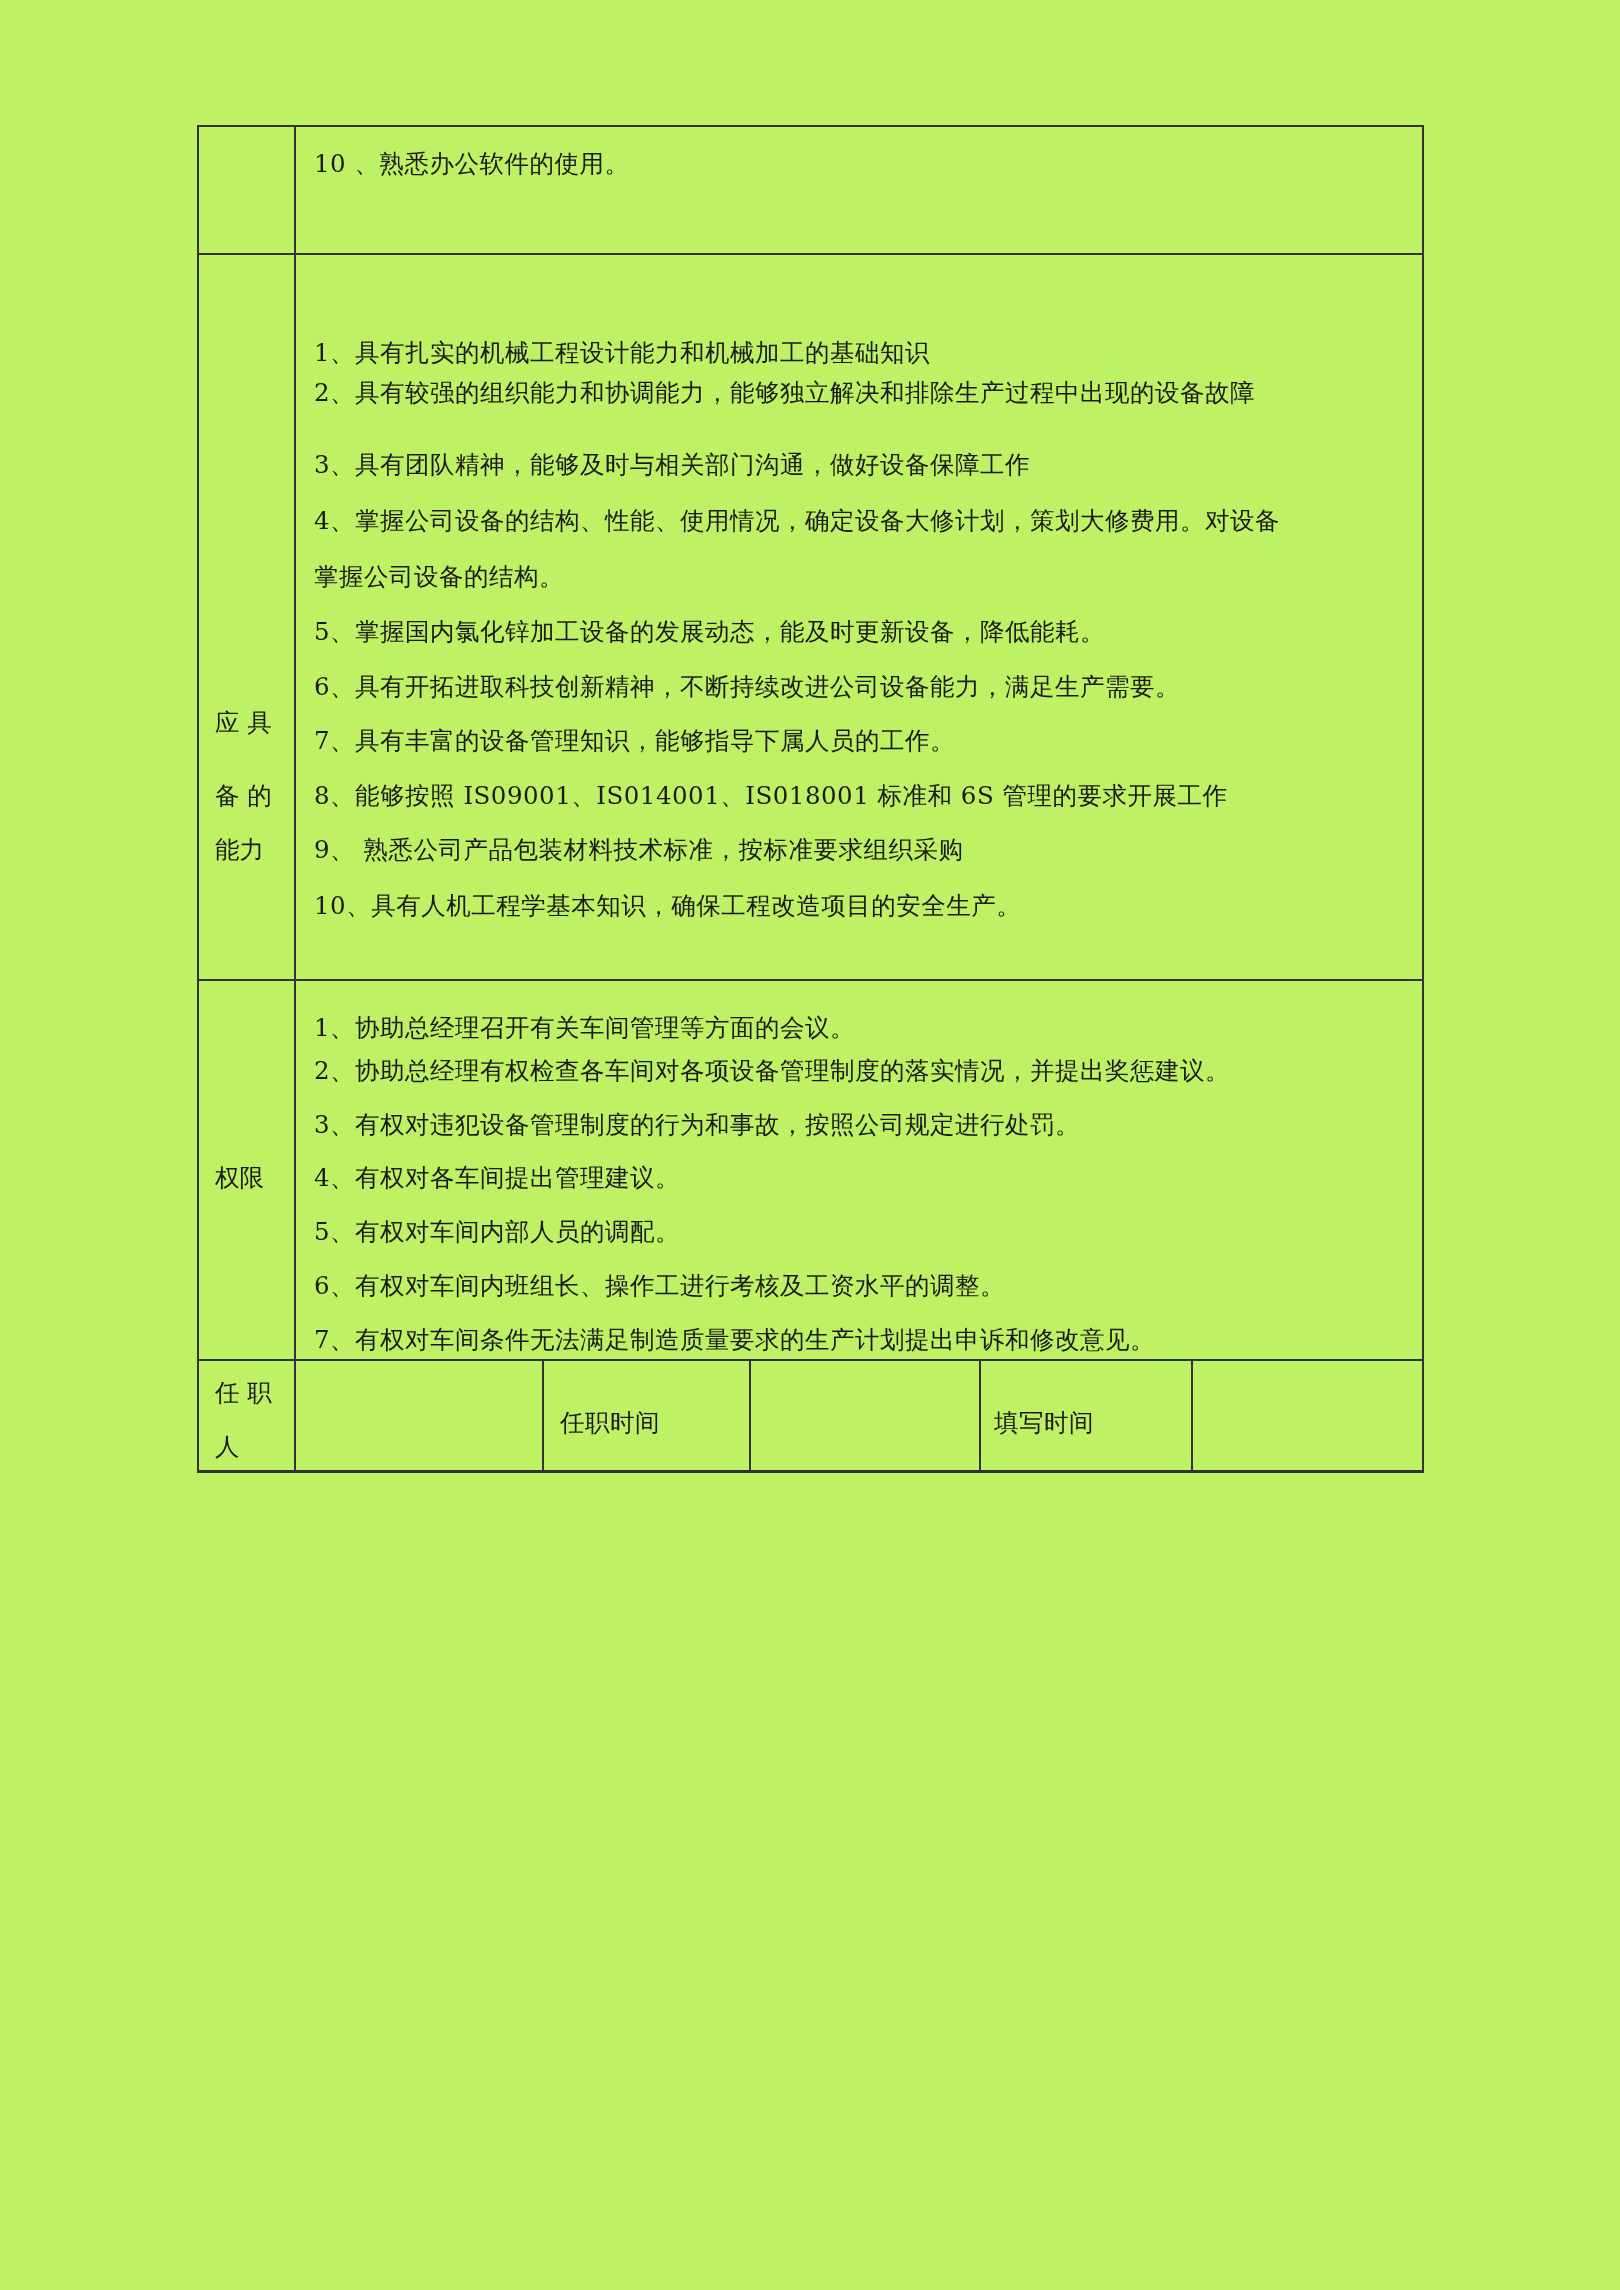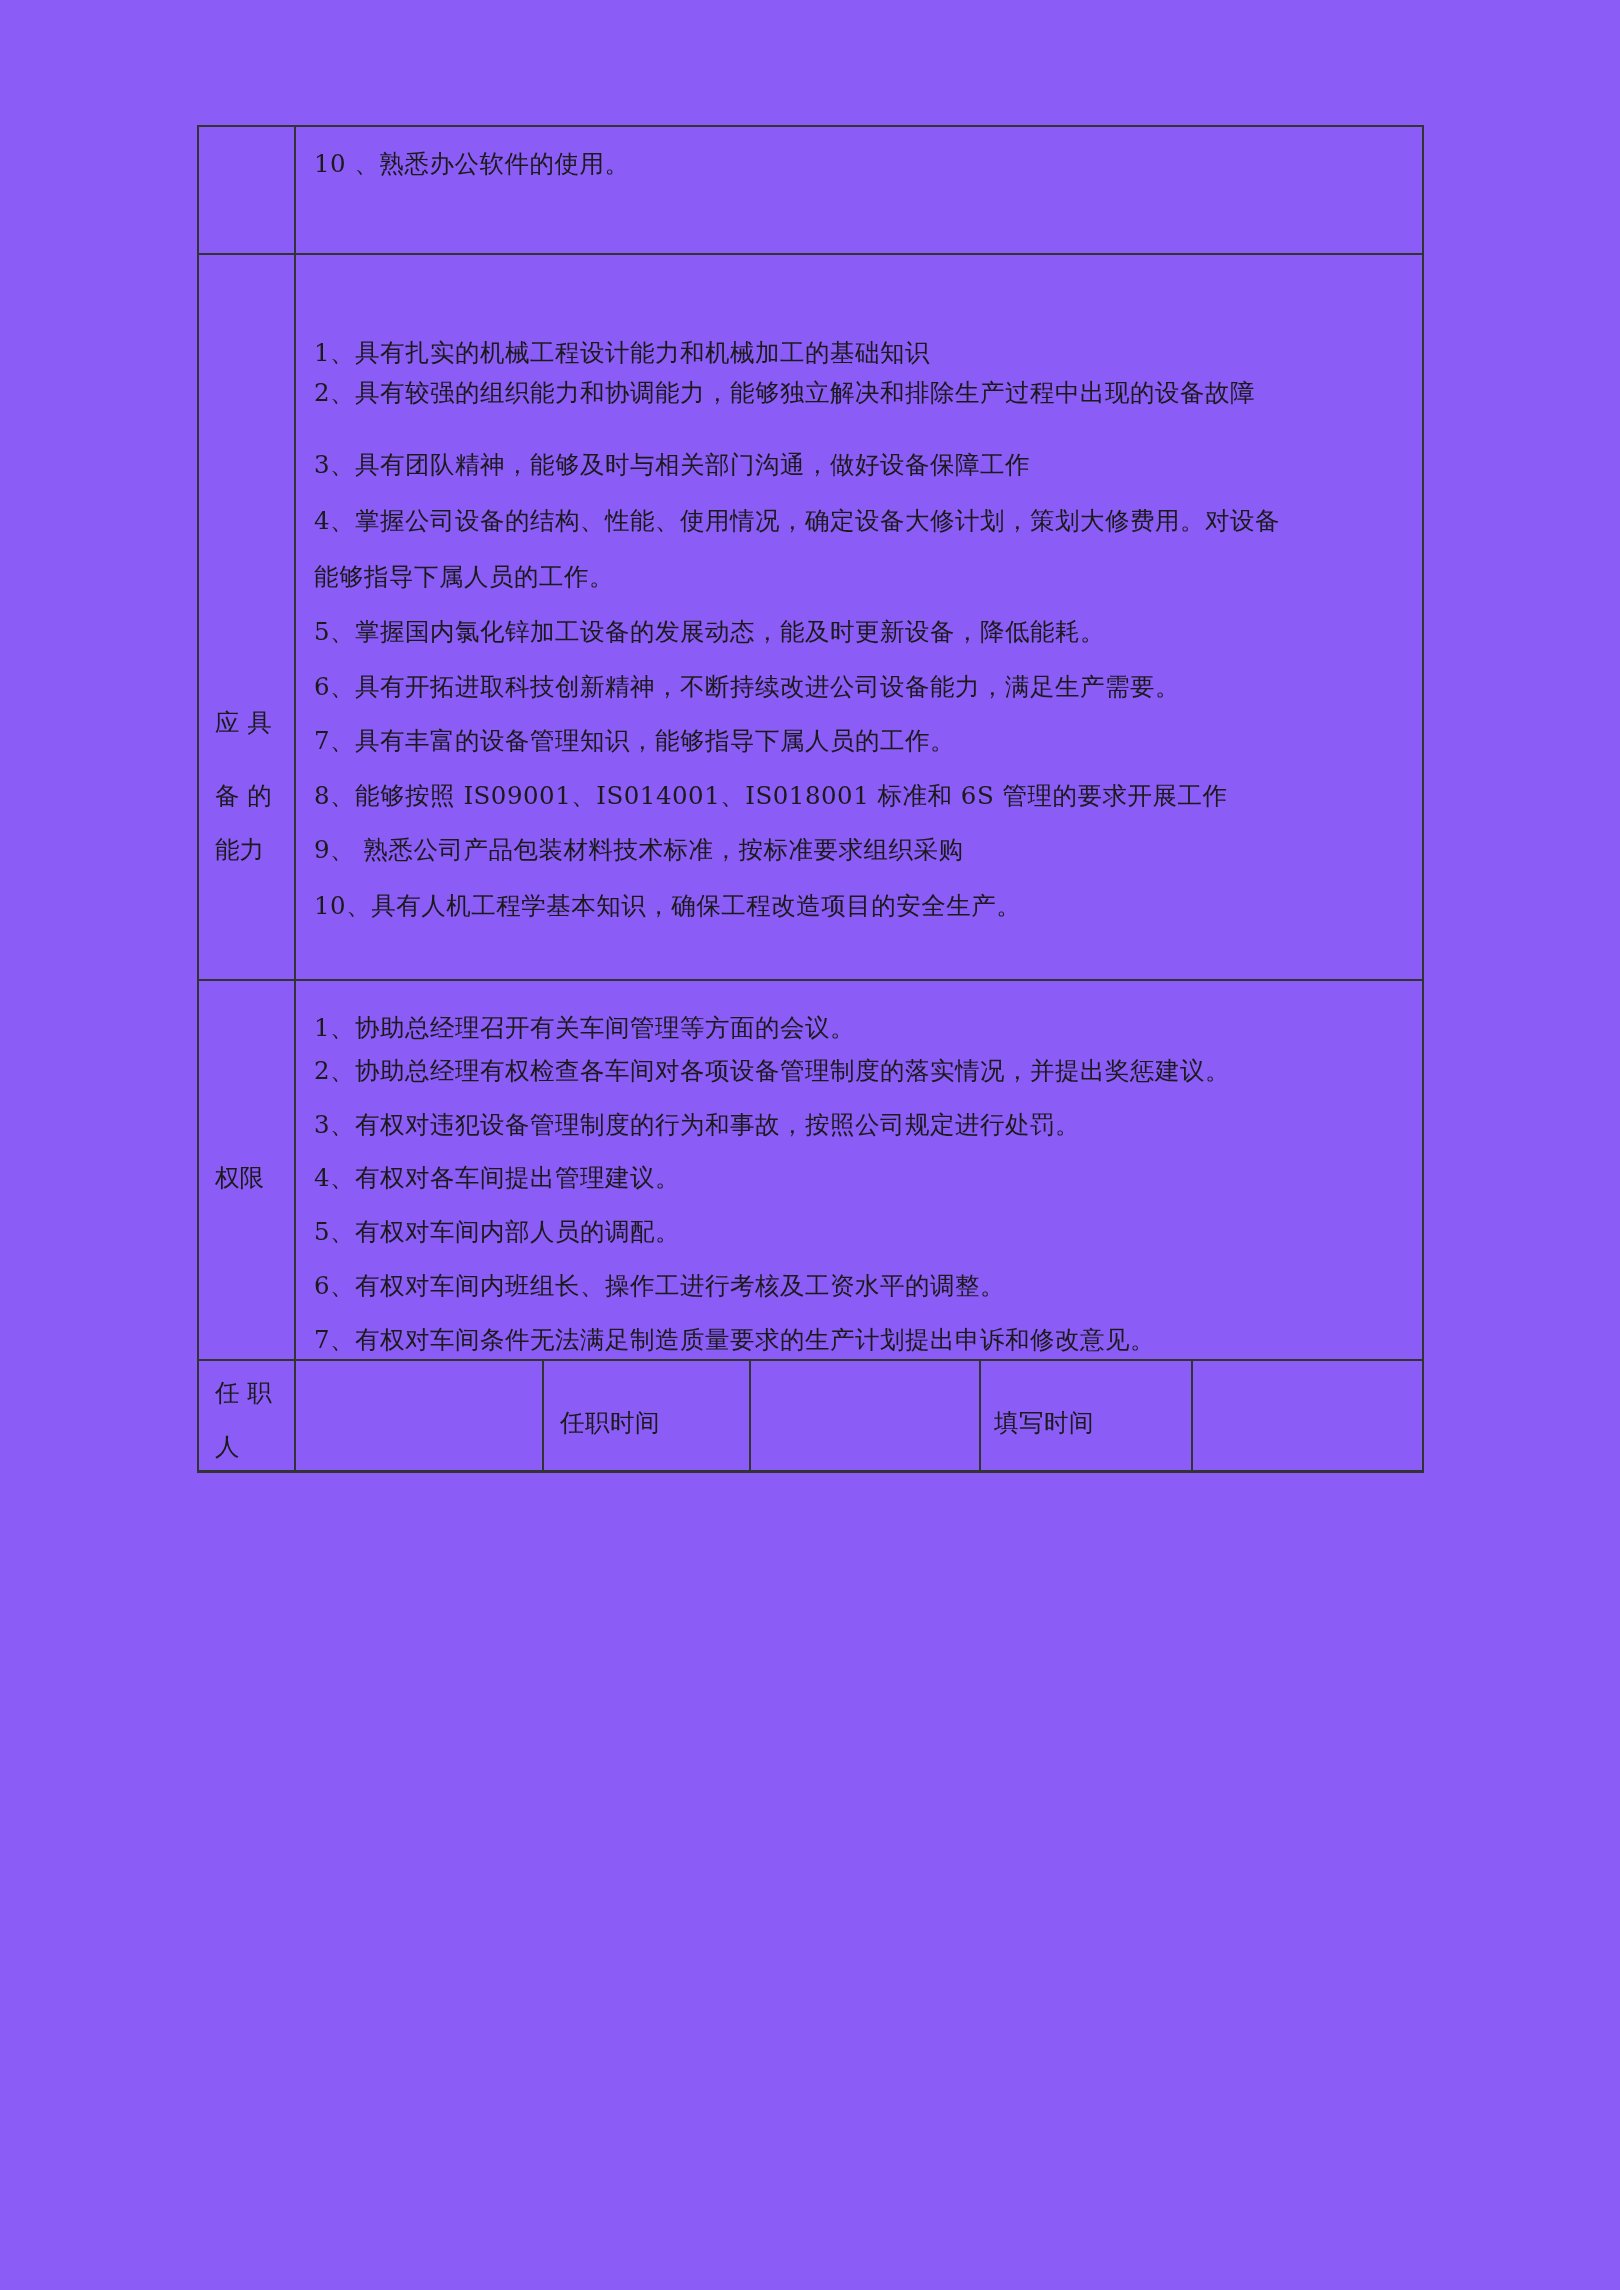--- a/index.html
+++ b/index.html
@@ -1,18 +1,18 @@
 <!DOCTYPE html>
 <html><head>
   <meta charset="utf-8">
   <style>
     html, body { margin: 0; padding: 0; background: #ffffff; }
     body { width: 1620px; height: 2291px; position: relative; overflow: hidden;
            font-family: "DejaVu Serif", "Liberation Serif", serif; color: #1a1a1a; }
-    .page { position: absolute; left: 0; top: 0; width: 1620px; height: 2291px; background: #8b5cf6; }
+    .page { position: absolute; left: 0; top: 0; width: 1620px; height: 2291px; background: #bef264; }
     .hline, .vline { position: absolute; background: #333; }
     .hline { height: 2px; }
     .vline { width: 2px; }
     .txt { position: absolute; font-size: 24.5px; line-height: 29px; white-space: nowrap; letter-spacing: 0.5px; }
     .side { position: absolute; font-size: 24.5px; line-height: 29px; white-space: nowrap; }
   </style>
 </head>
 <body>
 
 <div class="page">
@@ -40,21 +40,21 @@
 
   <div>
     <div class="side" style="left:215px;top:708px;">应 具</div>
     <div class="side" style="left:215px;top:781px;">备 的</div>
     <div class="side" style="left:215px;top:835px;">能力</div>
 
     <div class="txt" style="left:314px;top:338px;">1、具有扎实的机械工程设计能力和机械加工的基础知识</div>
     <div class="txt" style="left:314px;top:378px;">2、具有较强的组织能力和协调能力，能够独立解决和排除生产过程中出现的设备故障</div>
     <div class="txt" style="left:314px;top:450px;">3、具有团队精神，能够及时与相关部门沟通，做好设备保障工作</div>
     <div class="txt" style="left:314px;top:506px;">4、掌握公司设备的结构、性能、使用情况，确定设备大修计划，策划大修费用。对设备</div>
-    <div class="txt" style="left:314px;top:562px;">能够指导下属人员的工作。</div>
+    <div class="txt" style="left:314px;top:562px;">掌握公司设备的结构。</div>
     <div class="txt" style="left:314px;top:617px;">5、掌握国内氯化锌加工设备的发展动态，能及时更新设备，降低能耗。</div>
     <div class="txt" style="left:314px;top:672px;">6、具有开拓进取科技创新精神，不断持续改进公司设备能力，满足生产需要。</div>
     <div class="txt" style="left:314px;top:726px;">7、具有丰富的设备管理知识，能够指导下属人员的工作。</div>
     <div class="txt" style="left:314px;top:781px;">8、能够按照 IS09001、IS014001、IS018001 标准和 6S 管理的要求开展工作</div>
     <div class="txt" style="left:314px;top:835px;">9、  熟悉公司产品包装材料技术标准，按标准要求组织采购</div>
     <div class="txt" style="left:314px;top:891px;">10、具有人机工程学基本知识，确保工程改造项目的安全生产。</div>
   </div>
 
   <div>
     <div class="side" style="left:215px;top:1163px;">权限</div>

